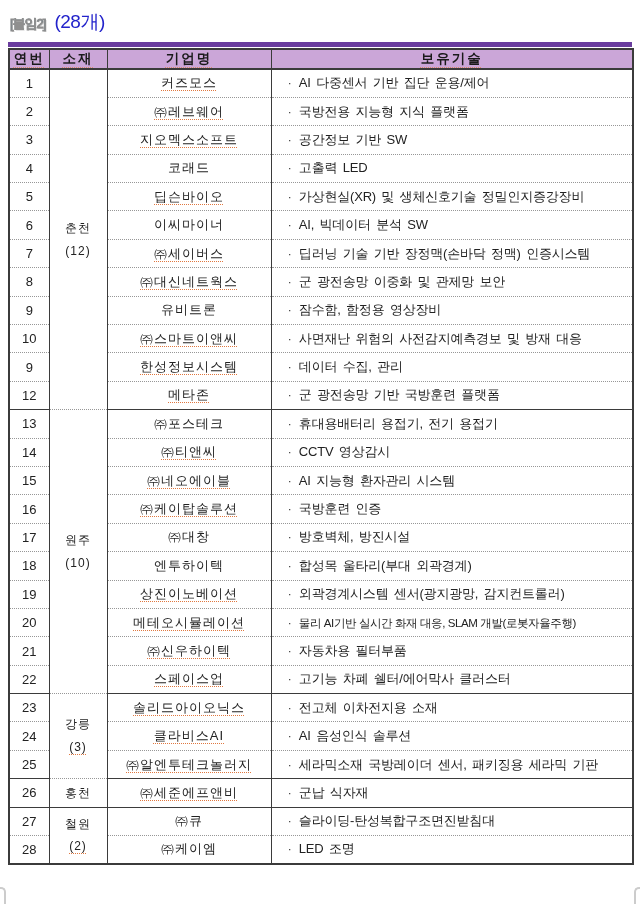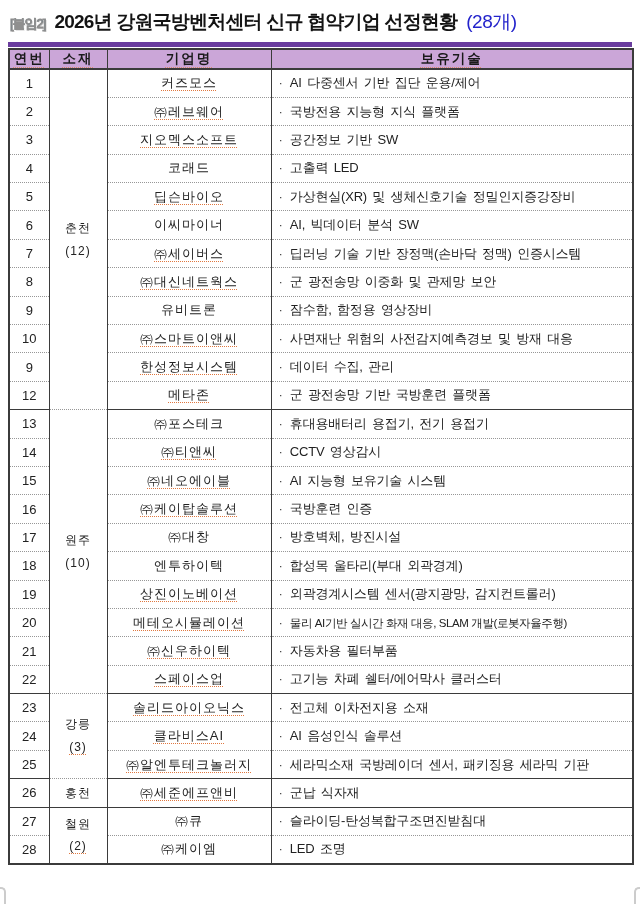--- a/index.html
+++ b/index.html
@@ -82,21 +82,21 @@
 
   .col-no { text-align: center; }
   .col-region {
     text-align: center;
     line-height: 1.9;
     font-size: 12px;
     letter-spacing: 1px;
   }
   .col-company { text-align: center; }
   .company { letter-spacing: 1px; }
-  .col-tech { text-align: left; padding-left: 7px; }
+  .col-tech { text-align: left; padding-left: 16px; }
   .bullet { margin-right: 7px; color: #444; }
   .tech { word-spacing: 2px; letter-spacing: -0.2px; }
   .tech.tight { font-size: 11.5px; letter-spacing: -0.4px; word-spacing: 0; }
 
   
   .u {
     text-decoration: underline;
     text-decoration-style: dotted;
     text-decoration-color: #e07840;
     text-decoration-thickness: 1px;
@@ -127,21 +127,20 @@
     border-top-left-radius: 5px;
   }
 </style>
 </head>
 <body>
 
 <div class="doc">
 
   <div class="title-row">
     <span class="attach">[붙임2]</span>
-    <span class="title">2026년 강원국방벤처센터 신규 협약기업 선정현황</span>
     <span class="count">(28개)</span>
   </div>
 
   <div class="rule"></div>
 
   <table>
     <colgroup>
       <col class="c-no">
         <col class="c-region">
         <col class="c-company">
@@ -230,21 +229,21 @@
           <td class="col-tech"><span class="bullet">·</span><span class="tech">휴대용배터리 용접기, 전기 용접기</span></td>
         </tr>
         <tr>
           <td class="col-no">14</td>
           <td class="col-company"><span class="company u">㈜티앤씨</span></td>
           <td class="col-tech"><span class="bullet">·</span><span class="tech">CCTV 영상감시</span></td>
         </tr>
         <tr>
           <td class="col-no">15</td>
           <td class="col-company"><span class="company u">㈜네오에이블</span></td>
-          <td class="col-tech"><span class="bullet">·</span><span class="tech">AI 지능형 보유기술 시스템</span></td>
+          <td class="col-tech"><span class="bullet">·</span><span class="tech">AI 지능형 환자관리 시스템</span></td>
         </tr>
         <tr>
           <td class="col-no">16</td>
           <td class="col-company"><span class="company u">㈜케이탑솔루션</span></td>
           <td class="col-tech"><span class="bullet">·</span><span class="tech">국방훈련 인증</span></td>
         </tr>
         <tr>
           <td class="col-no">17</td>
           <td class="col-company"><span class="company">㈜대창</span></td>
           <td class="col-tech"><span class="bullet">·</span><span class="tech">방호벽체, 방진시설</span></td>

